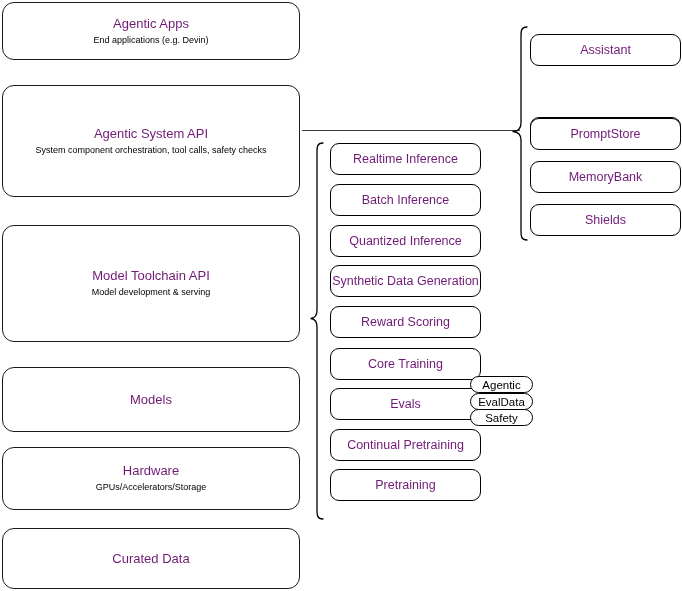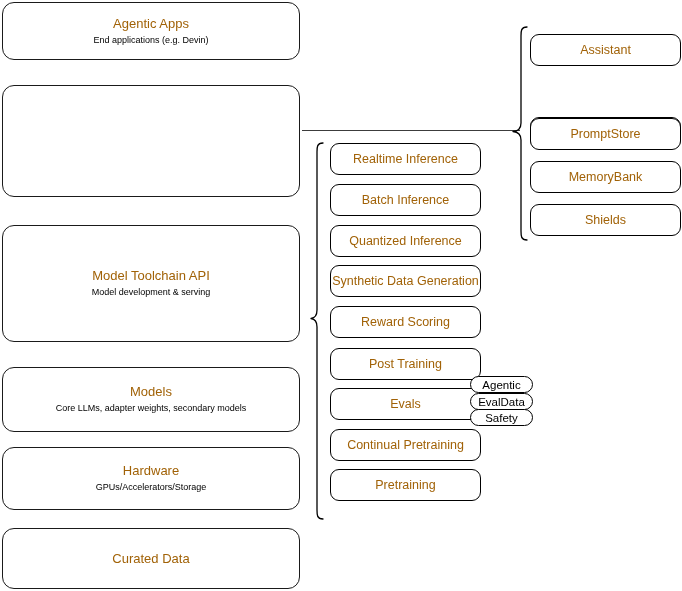--- a/index.html
+++ b/index.html
@@ -30,21 +30,21 @@
     display: flex;
     flex-direction: column;
     align-items: center;
     justify-content: center;
     text-align: center;
     overflow: hidden;
   }
   .node .title {
     font-size: 13px;
     line-height: 16px;
-    color: #a16207;
+    color: #701a75;
     white-space: nowrap;
   }
   .node .subtitle {
     font-size: 9px;
     line-height: 13px;
     color: #000000;
     margin-top: 2px;
     white-space: nowrap;
   }
   
@@ -99,28 +99,29 @@
       <path d="M15 1 C9 1 9 5 9 10 L9 97 C9 102 7 105 1 105.5 C7 106 9 109 9 114 L9 205 C9 210 9 214 15 214" stroke="#000000" stroke-width="1.3" fill="none" stroke-linecap="round" stroke-linejoin="round"></path>
     </svg>
   </div>
 
   <div id="left-stack">
       <div class="node stack-node" style="left: 2px; top: 2px; width: 298px; height: 58px;">
         <div class="title">Agentic Apps</div>
         <div class="subtitle">End applications (e.g. Devin)</div>
       </div>
       <div class="node stack-node" style="left: 2px; top: 85px; width: 298px; height: 112px;">
+        <div class="title">Agentic System API</div>
+        <div class="subtitle">System component orchestration, tool calls, safety checks</div>
       </div>
       <div class="node stack-node" style="left: 2px; top: 225px; width: 298px; height: 117px;">
         <div class="title">Model Toolchain API</div>
         <div class="subtitle">Model development &amp; serving</div>
       </div>
       <div class="node stack-node" style="left: 2px; top: 367px; width: 298px; height: 65px;">
         <div class="title">Models</div>
-        <div class="subtitle">Core LLMs, adapter weights, secondary models</div>
       </div>
       <div class="node stack-node" style="left: 2px; top: 447px; width: 298px; height: 63px;">
         <div class="title">Hardware</div>
         <div class="subtitle">GPUs/Accelerators/Storage</div>
       </div>
       <div class="node stack-node" style="left: 2px; top: 528px; width: 298px; height: 61px;">
         <div class="title">Curated Data</div>
       </div>
     </div>
 
@@ -134,21 +135,21 @@
       <div class="node row-node" style="left: 330px; top: 225px; width: 151px; height: 32px;">
         <div class="title">Quantized Inference</div>
       </div>
       <div class="node row-node" style="left: 330px; top: 265px; width: 151px; height: 32px;">
         <div class="title">Synthetic Data Generation</div>
       </div>
       <div class="node row-node" style="left: 330px; top: 306px; width: 151px; height: 32px;">
         <div class="title">Reward Scoring</div>
       </div>
       <div class="node row-node" style="left: 330px; top: 348px; width: 151px; height: 32px;">
-        <div class="title">Post Training</div>
+        <div class="title">Core Training</div>
       </div>
       <div class="node row-node" style="left: 330px; top: 388px; width: 151px; height: 32px;">
         <div class="title">Evals</div>
       </div>
       <div class="node row-node" style="left: 330px; top: 429px; width: 151px; height: 32px;">
         <div class="title">Continual Pretraining</div>
       </div>
       <div class="node row-node" style="left: 330px; top: 469px; width: 151px; height: 32px;">
         <div class="title">Pretraining</div>
       </div>

